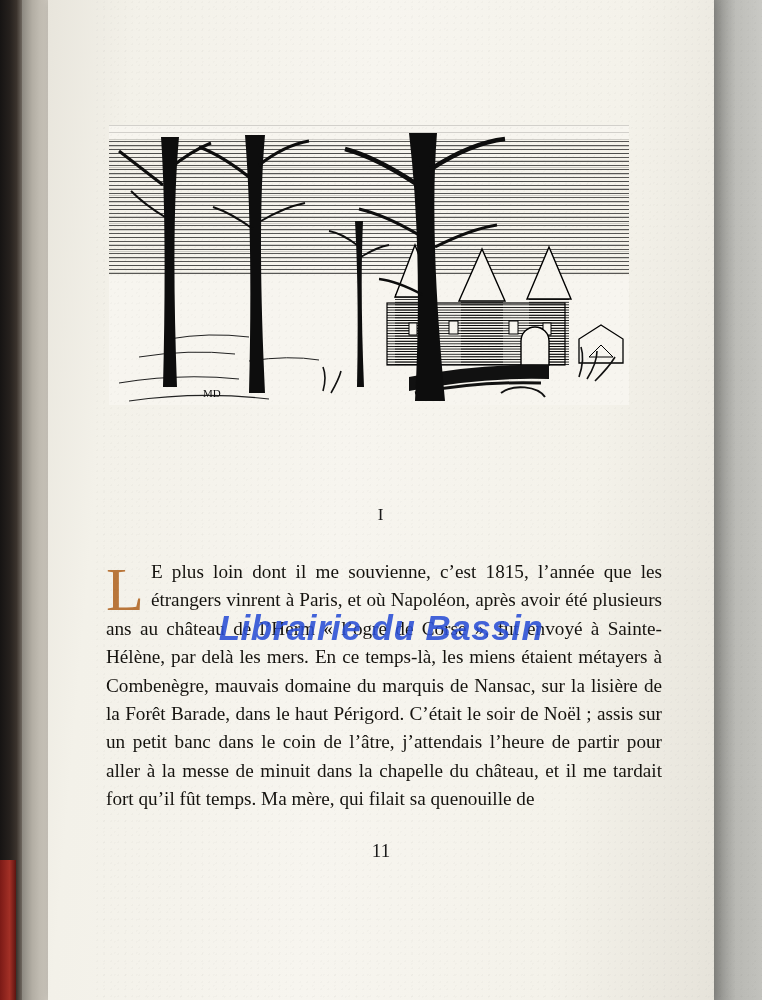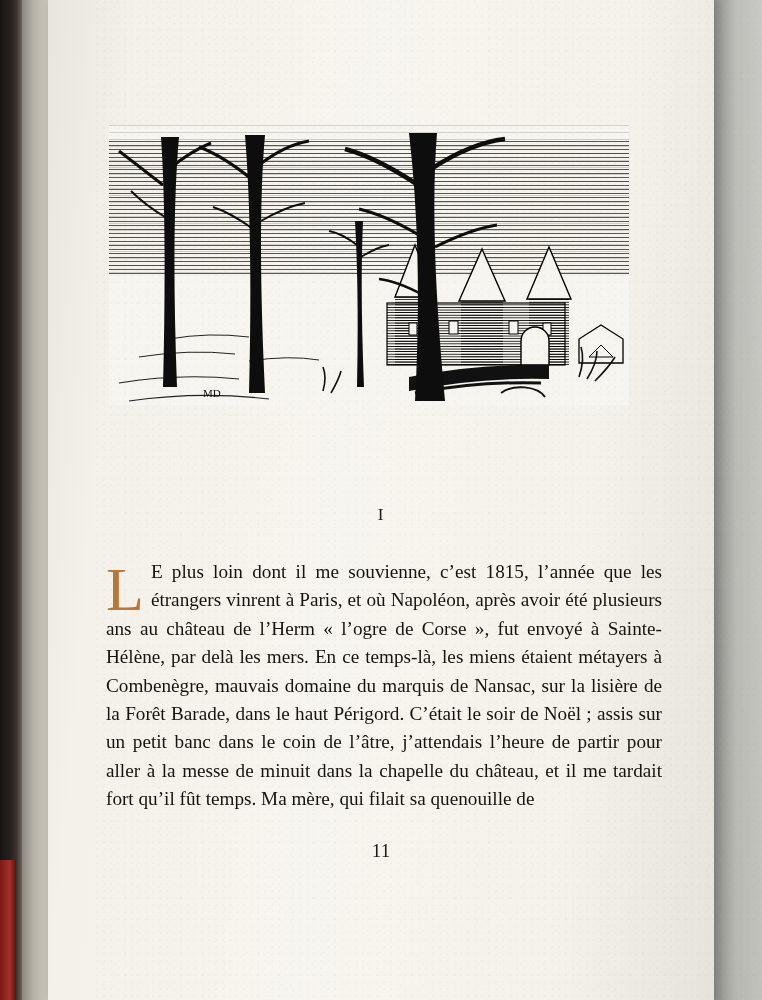--- a/index.html
+++ b/index.html
@@ -297,13 +297,14 @@
       <span class="dropcap">L</span><span>E plus loin dont il me souvienne, c’est 1815, l’année que les étrangers vinrent à Paris, et où Napoléon, après avoir été plusieurs ans au château de l’Herm « l’ogre de Corse », fut envoyé à Sainte-Hélène, par delà les mers. En ce temps-là, les miens étaient métayers à Combenègre, mauvais domaine du marquis de Nansac, sur la lisière de la Forêt Barade, dans le haut Périgord. C’était le soir de Noël ; assis sur un petit banc dans le coin de l’âtre, j’attendais l’heure de partir pour aller à la messe de minuit dans la chapelle du château, et il me tardait fort qu’il fût temps. Ma mère, qui filait sa quenouille de</span>
     </div>
 
     <div id="folio">11</div>
 
     <div id="grain"></div>
   </div>
 
   <div id="page-shadow-right"></div>
 
+  <div id="watermark">Librairie du Bassin</div>
 </div>
 
 </body></html>

